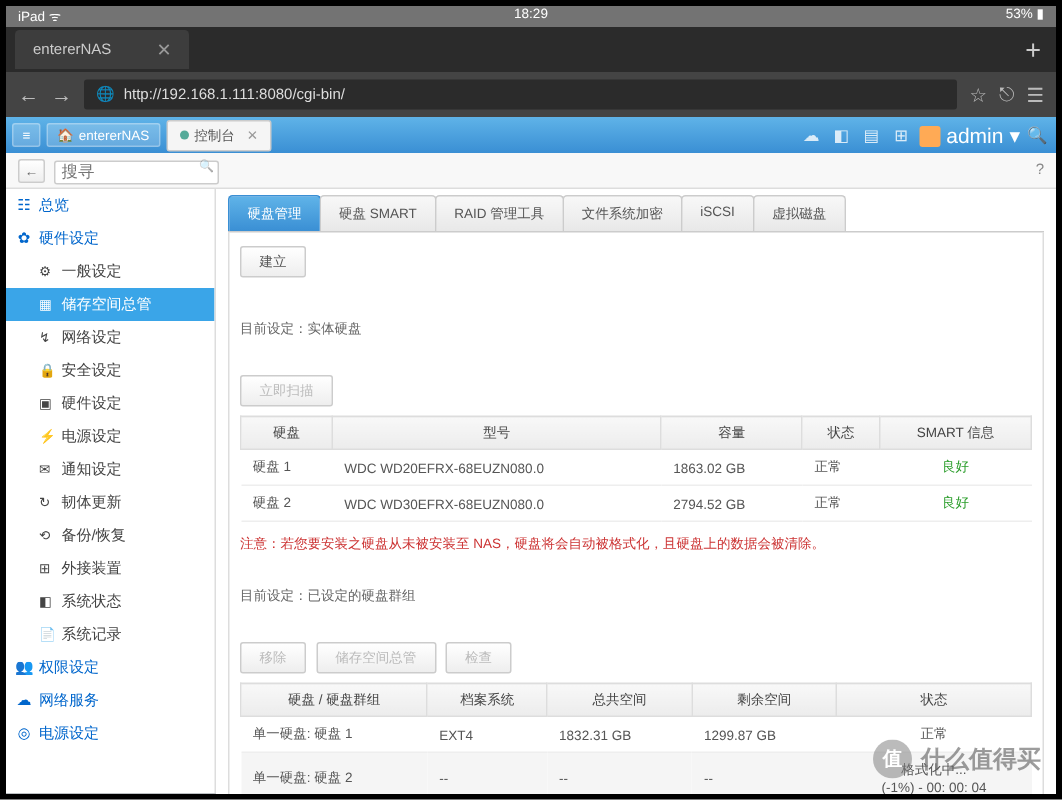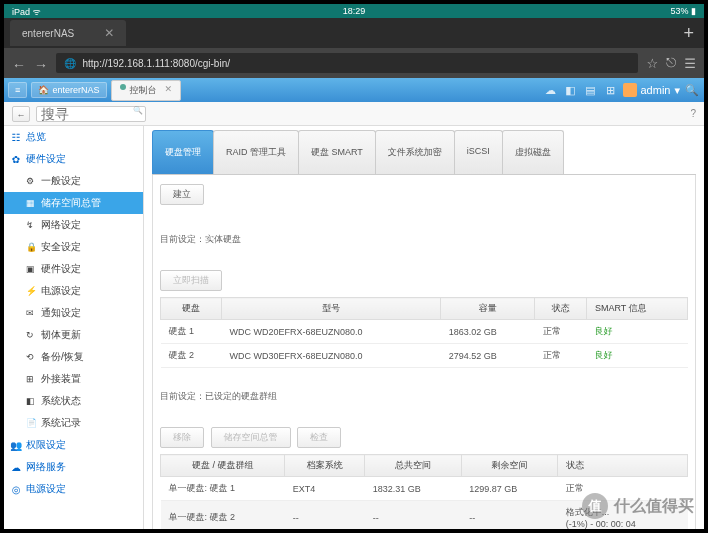--- a/index.html
+++ b/index.html
@@ -1,66 +1,66 @@
 <!DOCTYPE html>
 <html><head>
 <meta charset="utf-8">
 <style>
 *{margin:0;padding:0;box-sizing:border-box;font-family:Arial,"Microsoft YaHei",sans-serif}
 body{background:#000;width:708px;height:533px;overflow:hidden;position:relative}
 .frame{position:absolute;inset:4px;background:#fff;display:flex;flex-direction:column}
-.ios{height:14px;background:#0f766e;color:#fff;font-size:9px;display:flex;align-items:center;padding:0 8px;justify-content:space-between}
+.ios{height:14px;background:#737373;color:#fff;font-size:9px;display:flex;align-items:flex-start;padding:0 8px;justify-content:space-between}
 .ios .c{position:absolute;left:50%;transform:translateX(-50%)}
 .browser{height:30px;background:#2b2b2b;display:flex;align-items:center}
 .tab{background:#3d3d3d;color:#ccc;font-size:10px;padding:6px 12px;display:flex;align-items:center;gap:30px;border-radius:3px 3px 0 0;margin-left:6px}
 .tab .x{color:#999;cursor:pointer;font-size:12px}
 .plus{color:#ccc;margin-left:auto;margin-right:10px;font-size:18px}
 .navbar{height:30px;background:#444;display:flex;align-items:center;gap:8px;padding:0 8px}
 .navbar .arr{color:#bbb;font-size:14px}
 .url{flex:1;background:#2b2b2b;height:20px;border-radius:2px;display:flex;align-items:center;padding:0 8px;color:#ddd;font-size:10px;gap:6px}
 .url .globe{opacity:.7}
 .navbar .ico{color:#bbb;font-size:13px}
 .app{flex:1;display:flex;flex-direction:column;background:linear-gradient(180deg,#cbe4f2,#e8f2f8);overflow:hidden}
 .topbar{height:24px;background:linear-gradient(180deg,#5fb3e8,#3a8fd4);display:flex;align-items:center;padding:0 4px;gap:4px}
 .topbar .btn{background:rgba(255,255,255,.2);border:1px solid rgba(255,255,255,.3);padding:2px 6px;border-radius:2px;color:#fff;font-size:9px;display:flex;align-items:center;gap:3px}
-.wtab{background:#f5f5f5;border:1px solid #ccc;padding:3px 8px;font-size:9px;color:#555;display:flex;align-items:flex-start;gap:4px;border-radius:2px}
+.wtab{background:#f5f5f5;border:1px solid #ccc;padding:3px 8px;font-size:9px;color:#555;display:flex;align-items:center;gap:4px;border-radius:2px}
 .wtab .dot{width:6px;height:6px;background:#5a9;border-radius:50%}
 .wtab .x{color:#999;margin-left:4px}
 .topbar .sp{flex:1}
 .topbar .ic{color:#fff;opacity:.8;width:16px;text-align:center;font-size:11px}
-.adm{color:#fff;font-size:11px;display:flex;align-items:center;gap:4px}
+.adm{color:#fff;font-size:14px;display:flex;align-items:flex-end;gap:4px}
 .adm .av{width:14px;height:14px;background:#fa5;border-radius:2px}
 .searchbar{height:24px;background:#f8f8f8;border-bottom:1px solid #ddd;display:flex;align-items:center;padding:0 8px;gap:6px}
 .searchbar .btn{border:1px solid #ccc;background:linear-gradient(#fff,#eee);width:18px;height:16px;border-radius:2px;display:flex;align-items:center;justify-content:center;font-size:9px;color:#666}
-.searchbar input{border:1px solid #ccc;height:16px;width:110px;font-size:14px;padding:0 14px 0 4px;border-radius:2px}
+.searchbar input{border:1px solid #ccc;height:16px;width:110px;font-size:11px;padding:0 14px 0 4px;border-radius:2px}
 .searchbar .sw{position:relative}
 .searchbar .sw::after{content:"🔍";position:absolute;right:3px;top:1px;font-size:8px;opacity:.5}
 .searchbar .q{margin-left:auto;color:#888;font-size:10px}
 .body{flex:1;display:flex;overflow:hidden}
 .sidebar{width:140px;background:#fff;border-right:1px solid #ddd;overflow-y:auto;font-size:10px}
 .cat{padding:4px 6px;color:#06c;display:flex;align-items:center;gap:4px;cursor:pointer}
 .cat .i{width:12px;display:inline-block;text-align:center}
 .item{padding:4px 6px 4px 22px;color:#444;display:flex;align-items:center;gap:5px;cursor:pointer}
 .item.active{background:#3aa5e8;color:#fff}
 .item .i{width:10px;font-size:9px}
 .main{flex:1;background:#fff;overflow-y:auto;padding:4px 8px}
 .tabs{display:flex;border-bottom:1px solid #ccc;font-size:9px}
-.tabs>div{padding:15px 12px;background:linear-gradient(#f8f8f8,#e8e8e8);border:1px solid #ccc;border-bottom:none;margin-right:-1px;color:#555;cursor:pointer;border-radius:3px 3px 0 0}
+.tabs>div{padding:5px 12px;background:linear-gradient(#f8f8f8,#e8e8e8);border:1px solid #ccc;border-bottom:none;margin-right:-1px;color:#555;cursor:pointer;border-radius:3px 3px 0 0}
 .tabs>.act{background:linear-gradient(#5fb3e8,#3a8fd4);color:#fff;border-color:#3a8fd4}
 .panel{border:1px solid #ddd;border-top:none;padding:7px;font-size:9px;color:#555}
 .pbtn{display:inline-block;border:1px solid #ccc;background:linear-gradient(#fff,#eee);padding:3px 12px;border-radius:2px;margin:2px 4px 6px 0;color:#555}
 .pbtn.dis{color:#bbb}
 .lbl{margin:22px 0;color:#666}
 table{width:100%;border-collapse:collapse;font-size:9px}
 th{background:linear-gradient(#f8f8f8,#ececec);border:1px solid #ddd;padding:4px 8px;text-align:center;color:#444;font-weight:normal}
 td{border-bottom:1px solid #eee;padding:5px 8px;color:#555}
 .ok{color:#2a9d2a}
 .note{color:#c33;margin:8px 0;font-size:9px}
 .alt td{background:#f5f5f5}
-.rt{text-align:left}
+.rt{text-align:center}
 .watermark{position:absolute;bottom:14px;right:14px;color:rgba(90,90,90,.6);font-size:16px;display:flex;align-items:center;gap:6px;font-weight:bold}
 .watermark .c{width:26px;height:26px;border-radius:50%;background:rgba(120,120,120,.5);color:#fff;display:flex;align-items:center;justify-content:center;font-size:13px}
 </style>
 </head>
 <body>
 
 <div class="frame">
 <div class="ios">
   <span>iPad ᯤ</span>
   <span class="c">18:29</span>
@@ -183,22 +183,22 @@
           </div>
   <div class="cat">
             <span class="i">◎</span>
             <span>电源设定</span>
           </div>
 </div>
 
 <div class="main">
 <div class="tabs">
   <div class="act">硬盘管理</div>
+  <div>硬盘 SMART</div>
   <div>RAID 管理工具</div>
-  <div>硬盘 SMART</div>
   <div>文件系统加密</div>
   <div>iSCSI</div>
   <div>虚拟磁盘</div>
 </div>
 <div class="panel">
   <span class="pbtn">建立</span>
   <div class="lbl">目前设定：实体硬盘</div>
   <span class="pbtn dis">立即扫描</span>
   <table>
     <tbody>
@@ -218,20 +218,21 @@
                 </tr>
     <tr>
                   <td>硬盘 2</td>
                   <td>WDC WD30EFRX-68EUZN080.0</td>
                   <td>2794.52 GB</td>
                   <td>正常</td>
                   <td class="ok rt">良好</td>
                 </tr>
   </tbody>
             </table>
+  <div class="note">注意：若您要安装之硬盘从未被安装至 NAS，硬盘将会自动被格式化，且硬盘上的数据会被清除。</div>
   <div class="lbl">目前设定：已设定的硬盘群组</div>
   <span class="pbtn dis">移除</span>
   <span class="pbtn dis">储存空间总管</span>
   <span class="pbtn dis">检查</span>
   <table>
     <tbody>
                 <tr>
                   <th>硬盘 / 硬盘群组</th>
                   <th>档案系统</th>
                   <th>总共空间</th>

